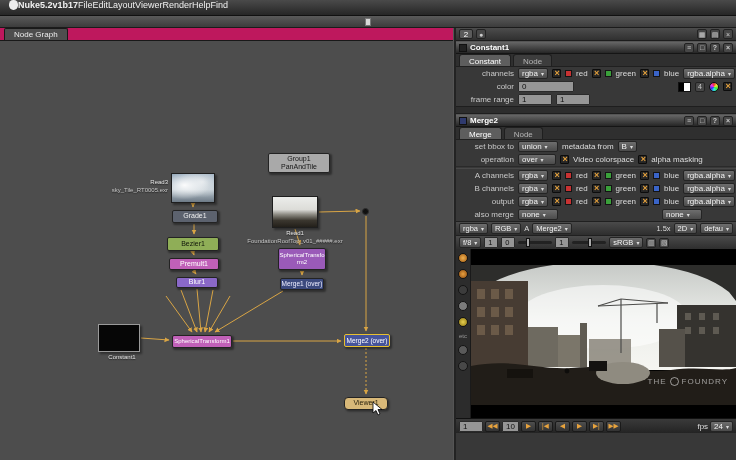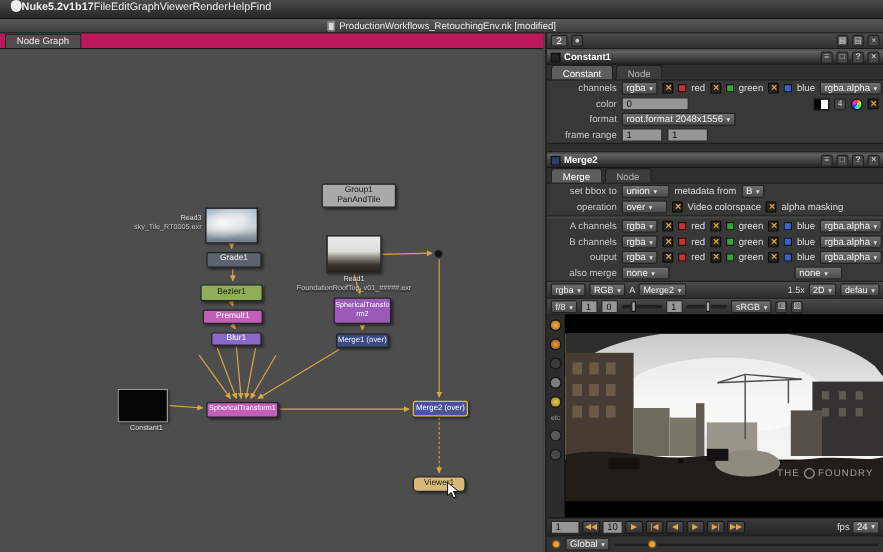--- a/index.html
+++ b/index.html
@@ -78,30 +78,29 @@
 </head>
 <body>
 
 <div id="screen">
 
   <div id="menubar">
     <span class="apple"></span>
     <span class="app-name">Nuke5.2v1b17</span>
     <span class="menu-item">File</span>
     <span class="menu-item">Edit</span>
-    <span class="menu-item">Graph</span>
+    <span class="menu-item">Layout</span>
     <span class="menu-item">Viewer</span>
     <span class="menu-item">Render</span>
     <span class="menu-item">Help</span>
     <span class="menu-item">Find</span>
   </div>
 
   <div id="titlebar">
     <span class="doc-icon"></span>
-    <span>ProductionWorkflows_RetouchingEnv.nk [modified]</span>
   </div>
 
   <div id="nodegraph">
     <div id="ng-tabs">
       <div class="ng-tab">Node Graph</div>
     </div>
     <div id="ng-canvas">
 
       <svg id="wires" width="455" height="419">
         <defs>
@@ -241,24 +240,20 @@
       <span class="dd">rgba.alpha</span>
     </div>
     <div class="prow">
       <span class="plabel">color</span>
       <span class="num" style="min-width:56px;">0</span>
       <div class="spacer"></div>
       <span class="swatch"></span>
       <span class="hicon">4</span>
       <span class="wheel"></span>
       <span class="cb"></span>
-    </div>
-    <div class="prow">
-      <span class="plabel">format</span>
-      <span class="dd">root.format 2048x1556</span>
     </div>
     <div class="prow">
       <span class="plabel">frame range</span>
       <span class="num" style="min-width:34px;">1</span>
       <span class="num" style="min-width:34px;">1</span>
     </div>
 
     <div class="gap-strip"></div>
 
     <div class="phdr">
@@ -442,22 +437,15 @@
       <span class="tbtn">▶</span>
       <span class="tbtn">|◀</span>
       <span class="tbtn">◀</span>
       <span class="tbtn">▶</span>
       <span class="tbtn">▶|</span>
       <span class="tbtn">▶▶</span>
       <div class="spacer"></div>
       <span class="vlbl">fps</span>
       <span class="dd">24</span>
     </div>
-    <div id="bottombar">
-      <span class="odot"></span>
-      <span class="dd">Global</span>
-      <div class="hline">
-          <span class="odot"></span>
-        </div>
-    </div>
 
   </div>
 </div>
 
 </body></html>

